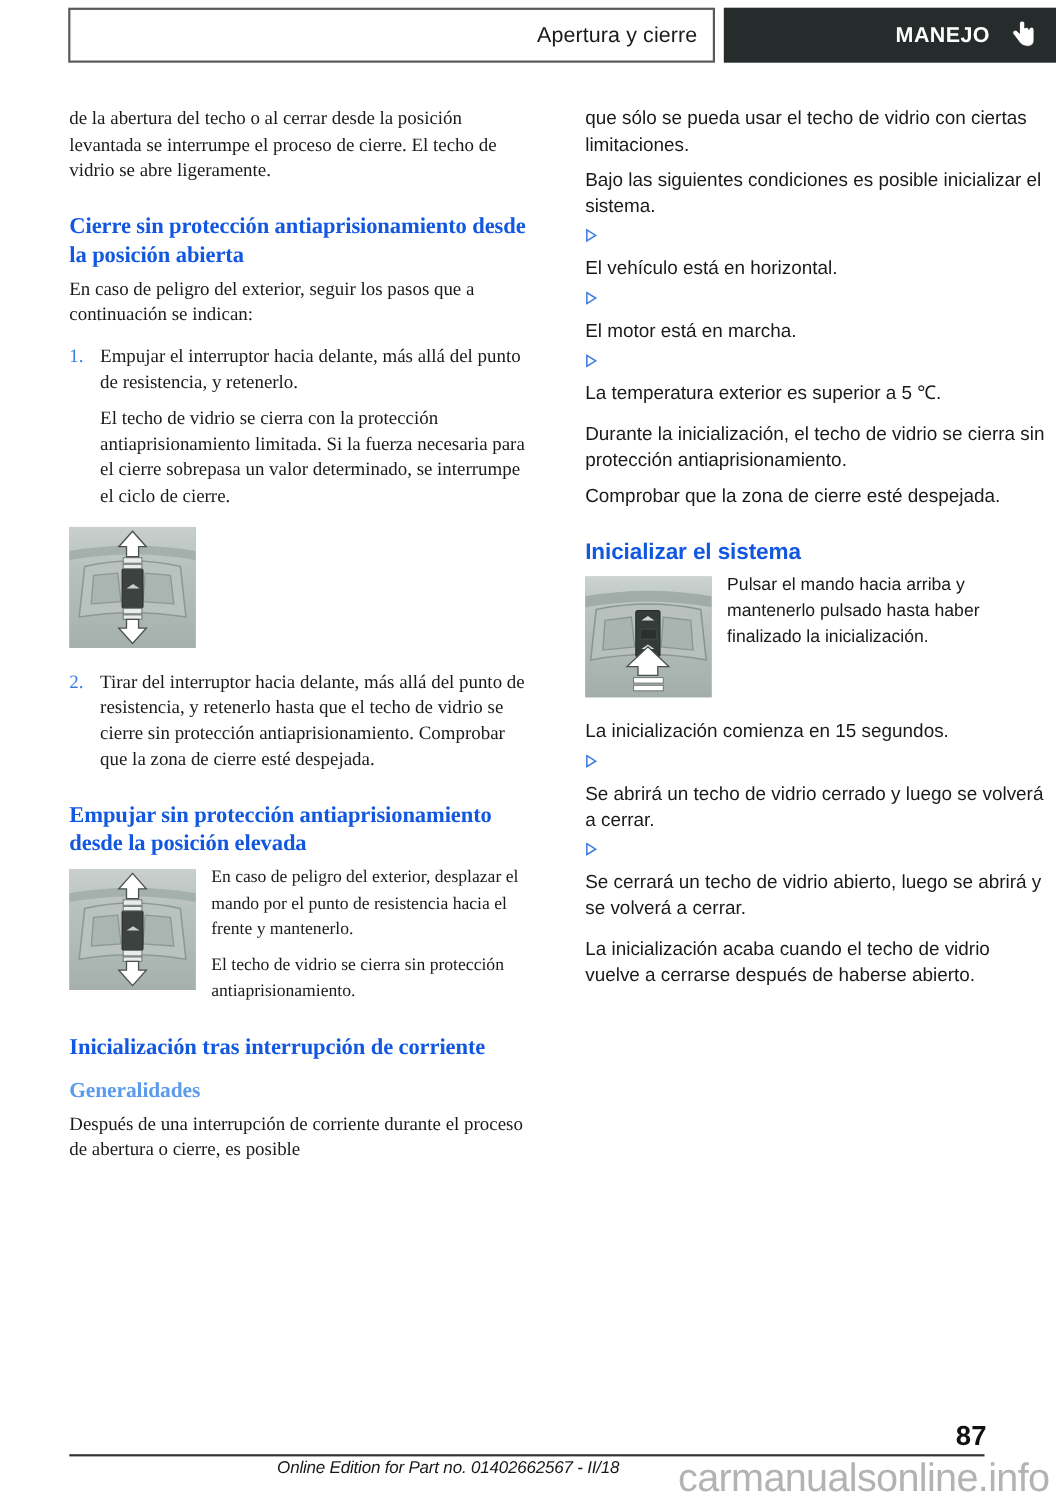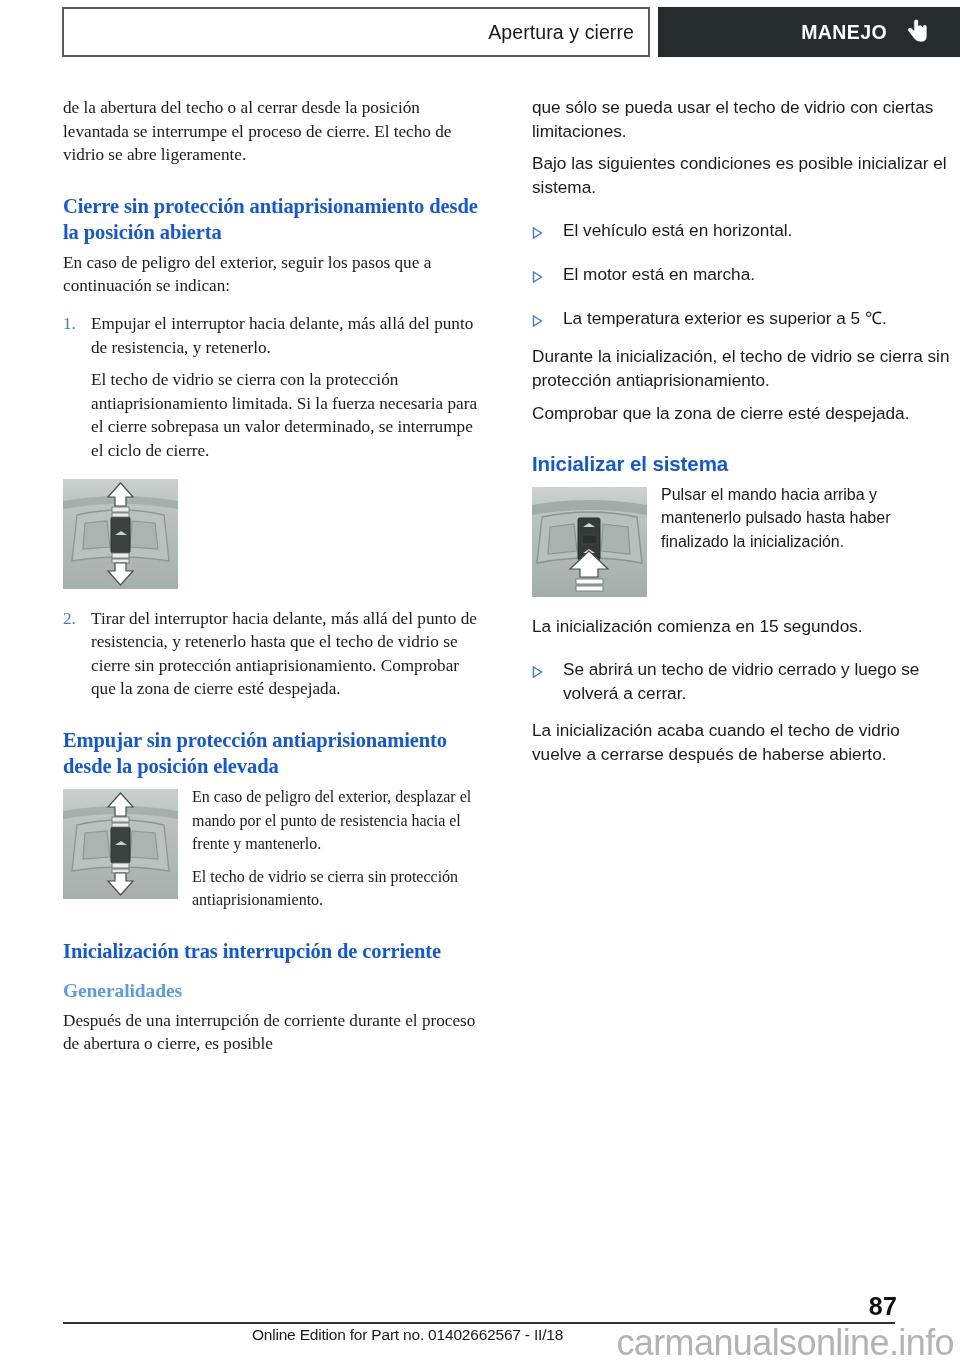--- a/index.html
+++ b/index.html
@@ -42,21 +42,21 @@
     letter-spacing: 0.1px;
   }
   .header-tab-dark {
     position: absolute;
     left: 658px; top: 7px;
     width: 302px; height: 50px;
     background: #262b2b;
     display: flex;
     align-items: center;
     justify-content: flex-end;
-    padding-right: 31px;
+    padding-right: 18px;
     box-sizing: border-box;
   }
   .header-tab-dark .section-label {
     font-size: 19.5px;
     font-weight: 700;
     color: #ffffff;
     letter-spacing: 0.4px;
   }
   .hand-icon {
     margin-left: 16px;
@@ -125,21 +125,22 @@
   }
   .olist-item .body {
     flex: 1 1 auto;
   }
   .olist-item .body p + p { margin-top: 9px; }
 
   
   .blist { margin: 0; padding: 0; }
   .blist-item {
     display: flex;
-    margin-top: 20px;
+    margin-top: 2px;
+    flex-direction: column;
   }
   .blist-item .tri {
     width: 31px;
     flex: 0 0 31px;
     padding-top: 6px;
     box-sizing: border-box;
   }
   .blist-item .btext {
     flex: 1 1 auto;
     font-size: 17.2px;
@@ -191,20 +192,21 @@
   }
   .footer-online {
     position: absolute;
     left: 0;
     top: 34px;
     width: 815px;
     text-align: center;
     font-size: 15.5px;
     color: #1a1a1a;
     letter-spacing: -0.2px;
+    font-style: italic;
   }
   .watermark {
     position: absolute;
     right: 6px;
     top: 30px;
     font-size: 36px;
     color: #b3b3b3;
     letter-spacing: -0.6px;
     white-space: nowrap;
   }
@@ -389,20 +391,28 @@
 
     <div class="blist">
       <div class="blist-item">
         <span class="tri">
           <svg width="11" height="12" viewBox="0 0 11 12" aria-hidden="true">
             <path d="M1.5 1 L9.5 6 L1.5 11 Z" fill="none" stroke="#3b7de0" stroke-width="1.4"></path>
           </svg>
         </span>
         <span class="btext">Se abrirá un techo de vidrio cerrado y luego se volverá a cerrar.</span>
       </div>
+      <div class="blist-item">
+        <span class="tri">
+          <svg width="11" height="12" viewBox="0 0 11 12" aria-hidden="true">
+            <path d="M1.5 1 L9.5 6 L1.5 11 Z" fill="none" stroke="#3b7de0" stroke-width="1.4"></path>
+          </svg>
+        </span>
+        <span class="btext">Se cerrará un techo de vidrio abierto, luego se abrirá y se volverá a cerrar.</span>
+      </div>
     </div>
 
     <div class="gap-md"></div>
     <p>La inicialización acaba cuando el techo de vidrio vuelve a cerrarse después de haberse abierto.</p>
   </div>
 </div>
 
 <div class="page-footer">
   <div class="footer-rule"></div>
   <div class="page-number">87</div>

